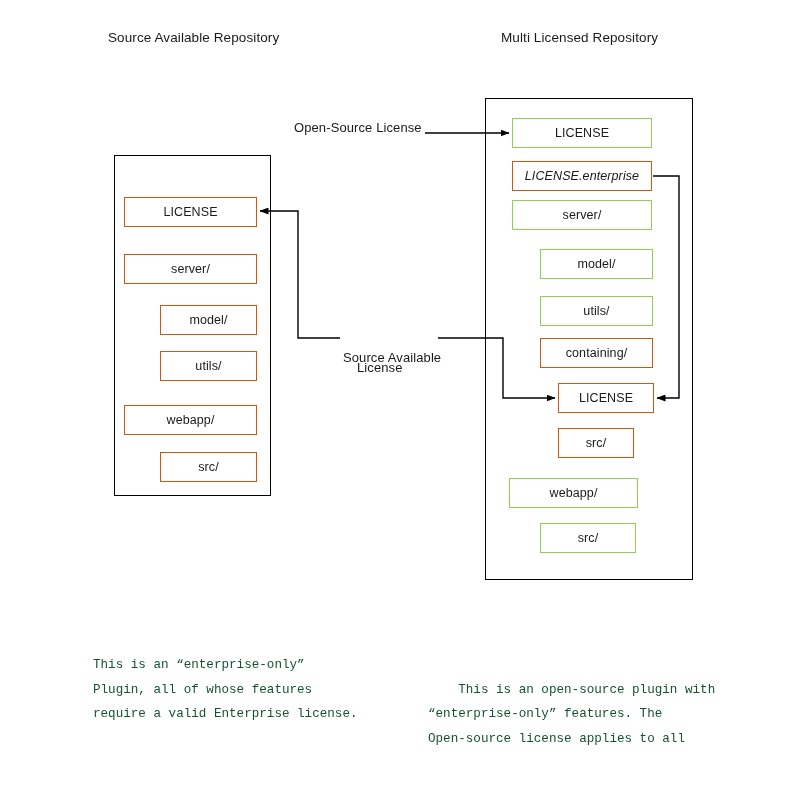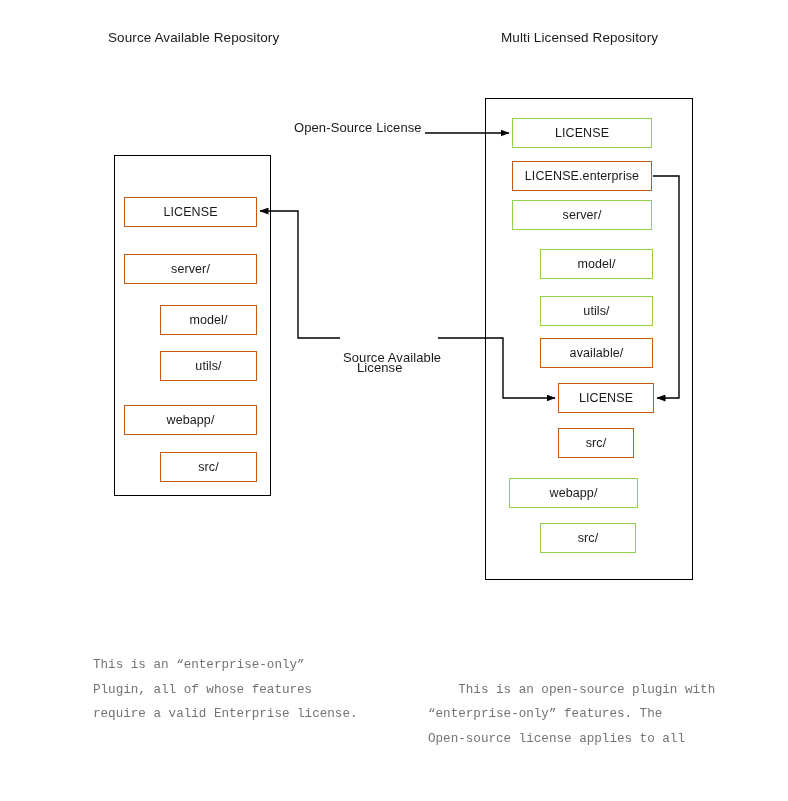--- a/index.html
+++ b/index.html
@@ -70,21 +70,21 @@
     letter-spacing: 0.1px;
   }
   #label-open-source { left: 294px; top: 120px; }
   #label-src-avail-1 { left: 343px; top: 316px; margin-top: 34px; }
   #label-src-avail-2 { left: 357px; top: 360px; }
 
   .caption {
     position: absolute;
     font-family: "Liberation Mono", monospace;
     font-size: 12.6px;
-    color: #737373;
+    color: #14532d;
     white-space: pre;
     letter-spacing: 0px;
   }
   #caption-left  { left: 93px;  top: 653px; line-height: 24.5px; }
   #caption-right { left: 428px; top: 653px; line-height: 24.5px; }
   #caption-right .tight { line-height: 22px; display: block; }
 </style>
 </head>
 <body>
 
@@ -97,25 +97,25 @@
   <div class="container-box" id="repo-right-container"></div>
 
   <div class="file-box" style="left:124px; top:197px; width:133px; height:30px;">LICENSE</div>
   <div class="file-box" style="left:124px; top:254px; width:133px; height:30px;">server/</div>
   <div class="file-box" style="left:160px; top:305px; width:97px; height:30px;">model/</div>
   <div class="file-box" style="left:160px; top:351px; width:97px; height:30px;">utils/</div>
   <div class="file-box" style="left:124px; top:405px; width:133px; height:30px;">webapp/</div>
   <div class="file-box" style="left:160px; top:452px; width:97px; height:30px;">src/</div>
 
   <div class="file-box green" style="left:512px; top:118px; width:140px; height:30px;">LICENSE</div>
-  <div class="file-box" style="left:512px; top:161px; width:140px; height:30px;">LICENSE.enterprise</div>
+  <div class="file-box" style="left:512px; top:161px; width:140px; height:30px;font-style:italic;">LICENSE.enterprise</div>
   <div class="file-box green" style="left:512px; top:200px; width:140px; height:30px;">server/</div>
   <div class="file-box green" style="left:540px; top:249px; width:113px; height:30px;">model/</div>
   <div class="file-box green" style="left:540px; top:296px; width:113px; height:30px;">utils/</div>
-  <div class="file-box" style="left:540px; top:338px; width:113px; height:30px;">available/</div>
+  <div class="file-box" style="left:540px; top:338px; width:113px; height:30px;">containing/</div>
   <div class="file-box" style="left:558px; top:383px; width:96px; height:30px;">LICENSE</div>
   <div class="file-box" style="left:558px; top:428px; width:76px; height:30px;">src/</div>
   <div class="file-box green" style="left:509px; top:478px; width:129px; height:30px;">webapp/</div>
   <div class="file-box green" style="left:540px; top:523px; width:96px; height:30px;">src/</div>
 
   <svg class="svg-layer" viewBox="0 0 788 801" width="788" height="801">
     <defs>
       <marker id="arrowhead" markerWidth="9" markerHeight="7" refX="8.5" refY="3.5" orient="auto" markerUnits="userSpaceOnUse">
         <polygon points="0 0, 9 3.5, 0 7" fill="#000000"></polygon>
       </marker>

